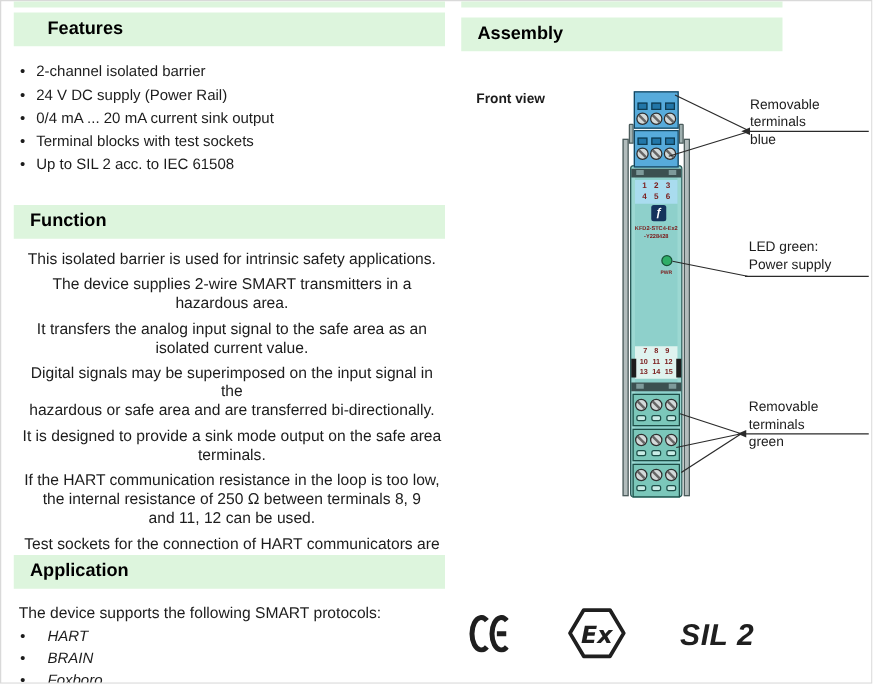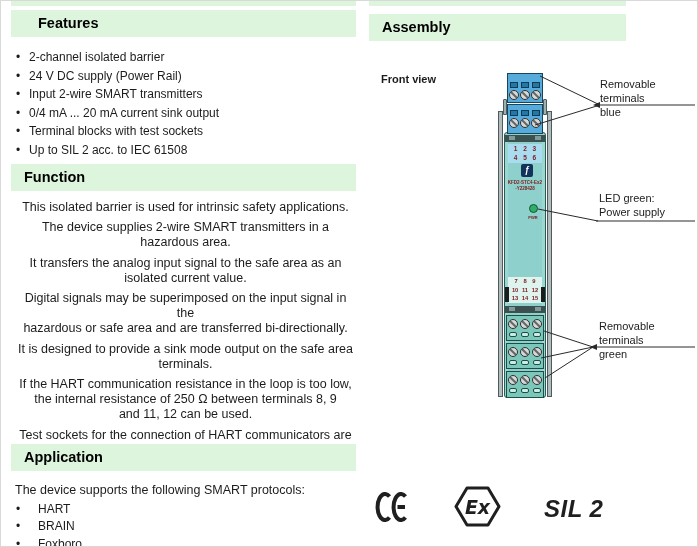--- a/index.html
+++ b/index.html
@@ -9,21 +9,21 @@
   .band{background:#ddf5dd;height:27px;box-sizing:border-box;padding:5px 0 0 13px;
         font-size:14.5px;font-weight:bold;color:#000;}
   .strip{background:#ddf5dd;height:5px;}
   .col-left{position:absolute;left:10px;top:0;width:345px;}
   .abs{position:absolute;}
   .body-txt{font-size:12.5px;line-height:15.2px;white-space:pre-line;}
   
   ul.plain{list-style:none;margin:11px 0 0 0;padding:0 0 0 5px;}
   ul.plain li{font-size:12px;line-height:18.5px;padding-left:13px;position:relative;}
   ul.plain li::before{content:"\2022";position:absolute;left:0;top:0;}
-  ul.app li{line-height:17.2px;padding-left:22px;}
+  ul.app li{line-height:17.2px;padding-left:22px;font-style:italic;}
   .paras{margin-top:9px;padding-left:4px;}
   .paras p{margin:0 0 5px 0;text-align:center;}
   
   .rail{background:#b2bcbc;border:1px solid #4c5c5c;box-sizing:border-box;}
   .pin{background:#9fb0b0;border:1px solid #4c5c5c;box-sizing:border-box;border-radius:1px 1px 0 0;}
   .devbody{background:#8ed0cb;border:1.5px solid #2b5a57;border-radius:3px;box-sizing:border-box;
            box-shadow:inset 3px 0 0 #9cd8d2, inset -3px 0 0 #9cd8d2, inset 0 0 0 1px rgba(20,70,70,.25);}
   .blueblk{background:#57abdb;border:1px solid #16465e;box-sizing:border-box;}
   .greenblk{background:#7bc7ba;border:1px solid #1d4d47;box-sizing:border-box;}
   .slotrow,.screwrow{display:flex;justify-content:space-around;align-items:center;}
@@ -48,21 +48,20 @@
 <div id="page">
 
   <div class="col-left">
 
     <div class="abs" style="left:0;top:0;width:345px;">
       <div class="strip"></div>
       <div class="band" style="margin-top:4px;padding-left:27px;">Features</div>
       <ul class="plain">
         <li>2-channel isolated barrier</li>
         <li>24 V DC supply (Power Rail)</li>
-        <li>Input 2-wire SMART transmitters</li>
         <li>0/4 mA ... 20 mA current sink output</li>
         <li>Terminal blocks with test sockets</li>
         <li>Up to SIL 2 acc. to IEC 61508</li>
       </ul>
     </div>
 
     <div class="abs" style="left:0;top:163px;width:345px;">
       <div class="band">Function</div>
       <div class="paras">
         <p class="body-txt">This isolated barrier is used for intrinsic safety applications.</p>

